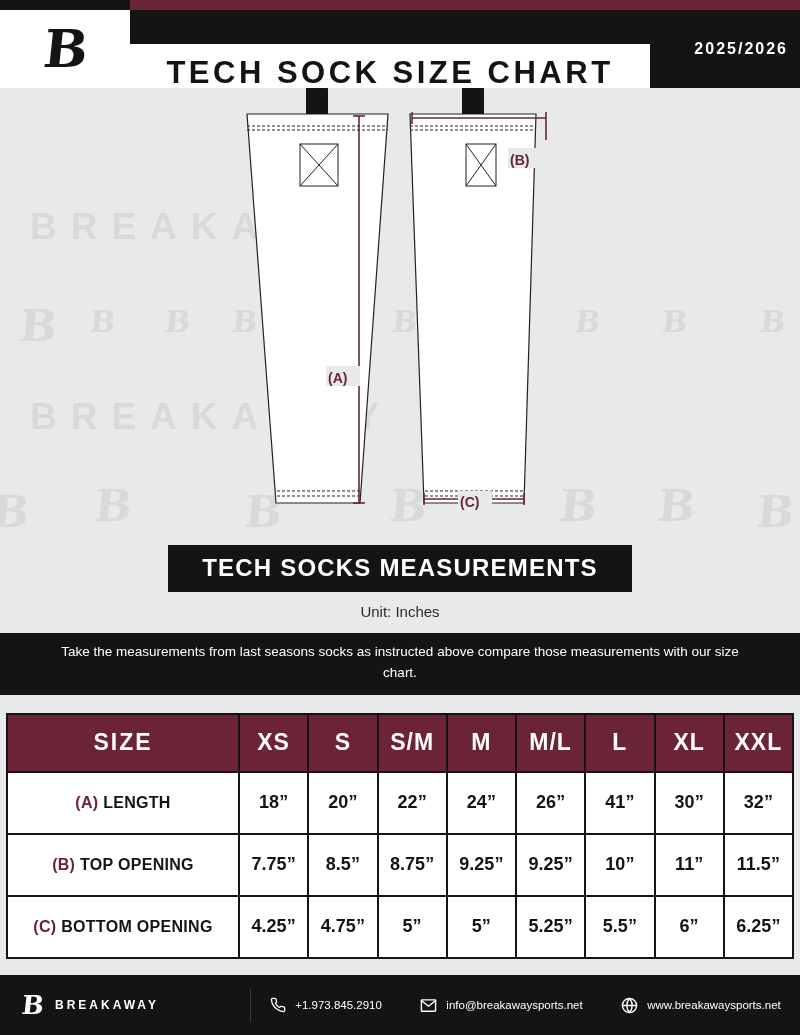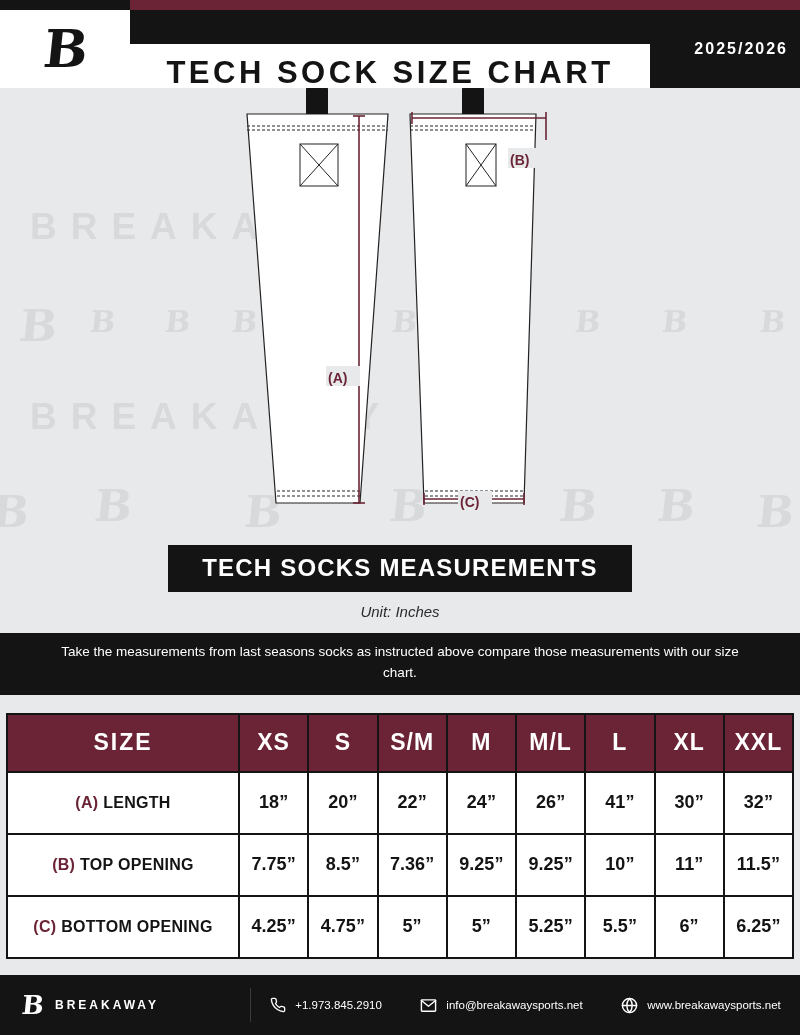--- a/index.html
+++ b/index.html
@@ -112,21 +112,20 @@
     display: inline-block;
     background: #141414;
     color: #fff;
     font-size: 24px;
     font-weight: bold;
     letter-spacing: 1.2px;
     padding: 9px 34px 10px;
   }
   .unit {
     text-align: center;
-    font-style: italic;
     font-size: 15px;
     color: #2c2c2c;
     padding: 11px 0 13px;
     background: #e8e9eb;
   }
 
   .instructions {
     background: #141414;
     color: #ffffff;
     text-align: center;
@@ -325,21 +324,21 @@
           <td>24”</td>
           <td>26”</td>
           <td>41”</td>
           <td>30”</td>
           <td>32”</td>
         </tr>
         <tr>
           <td class="rowlabel"><span class="lbl-letter">(B)</span><span> TOP OPENING</span></td>
           <td>7.75”</td>
           <td>8.5”</td>
-          <td>7.36”</td>
+          <td>8.75”</td>
           <td>9.25”</td>
           <td>9.25”</td>
           <td>10”</td>
           <td>11”</td>
           <td>11.5”</td>
         </tr>
         <tr>
           <td class="rowlabel"><span class="lbl-letter">(C)</span><span> BOTTOM OPENING</span></td>
           <td>4.25”</td>
           <td>4.75”</td>

